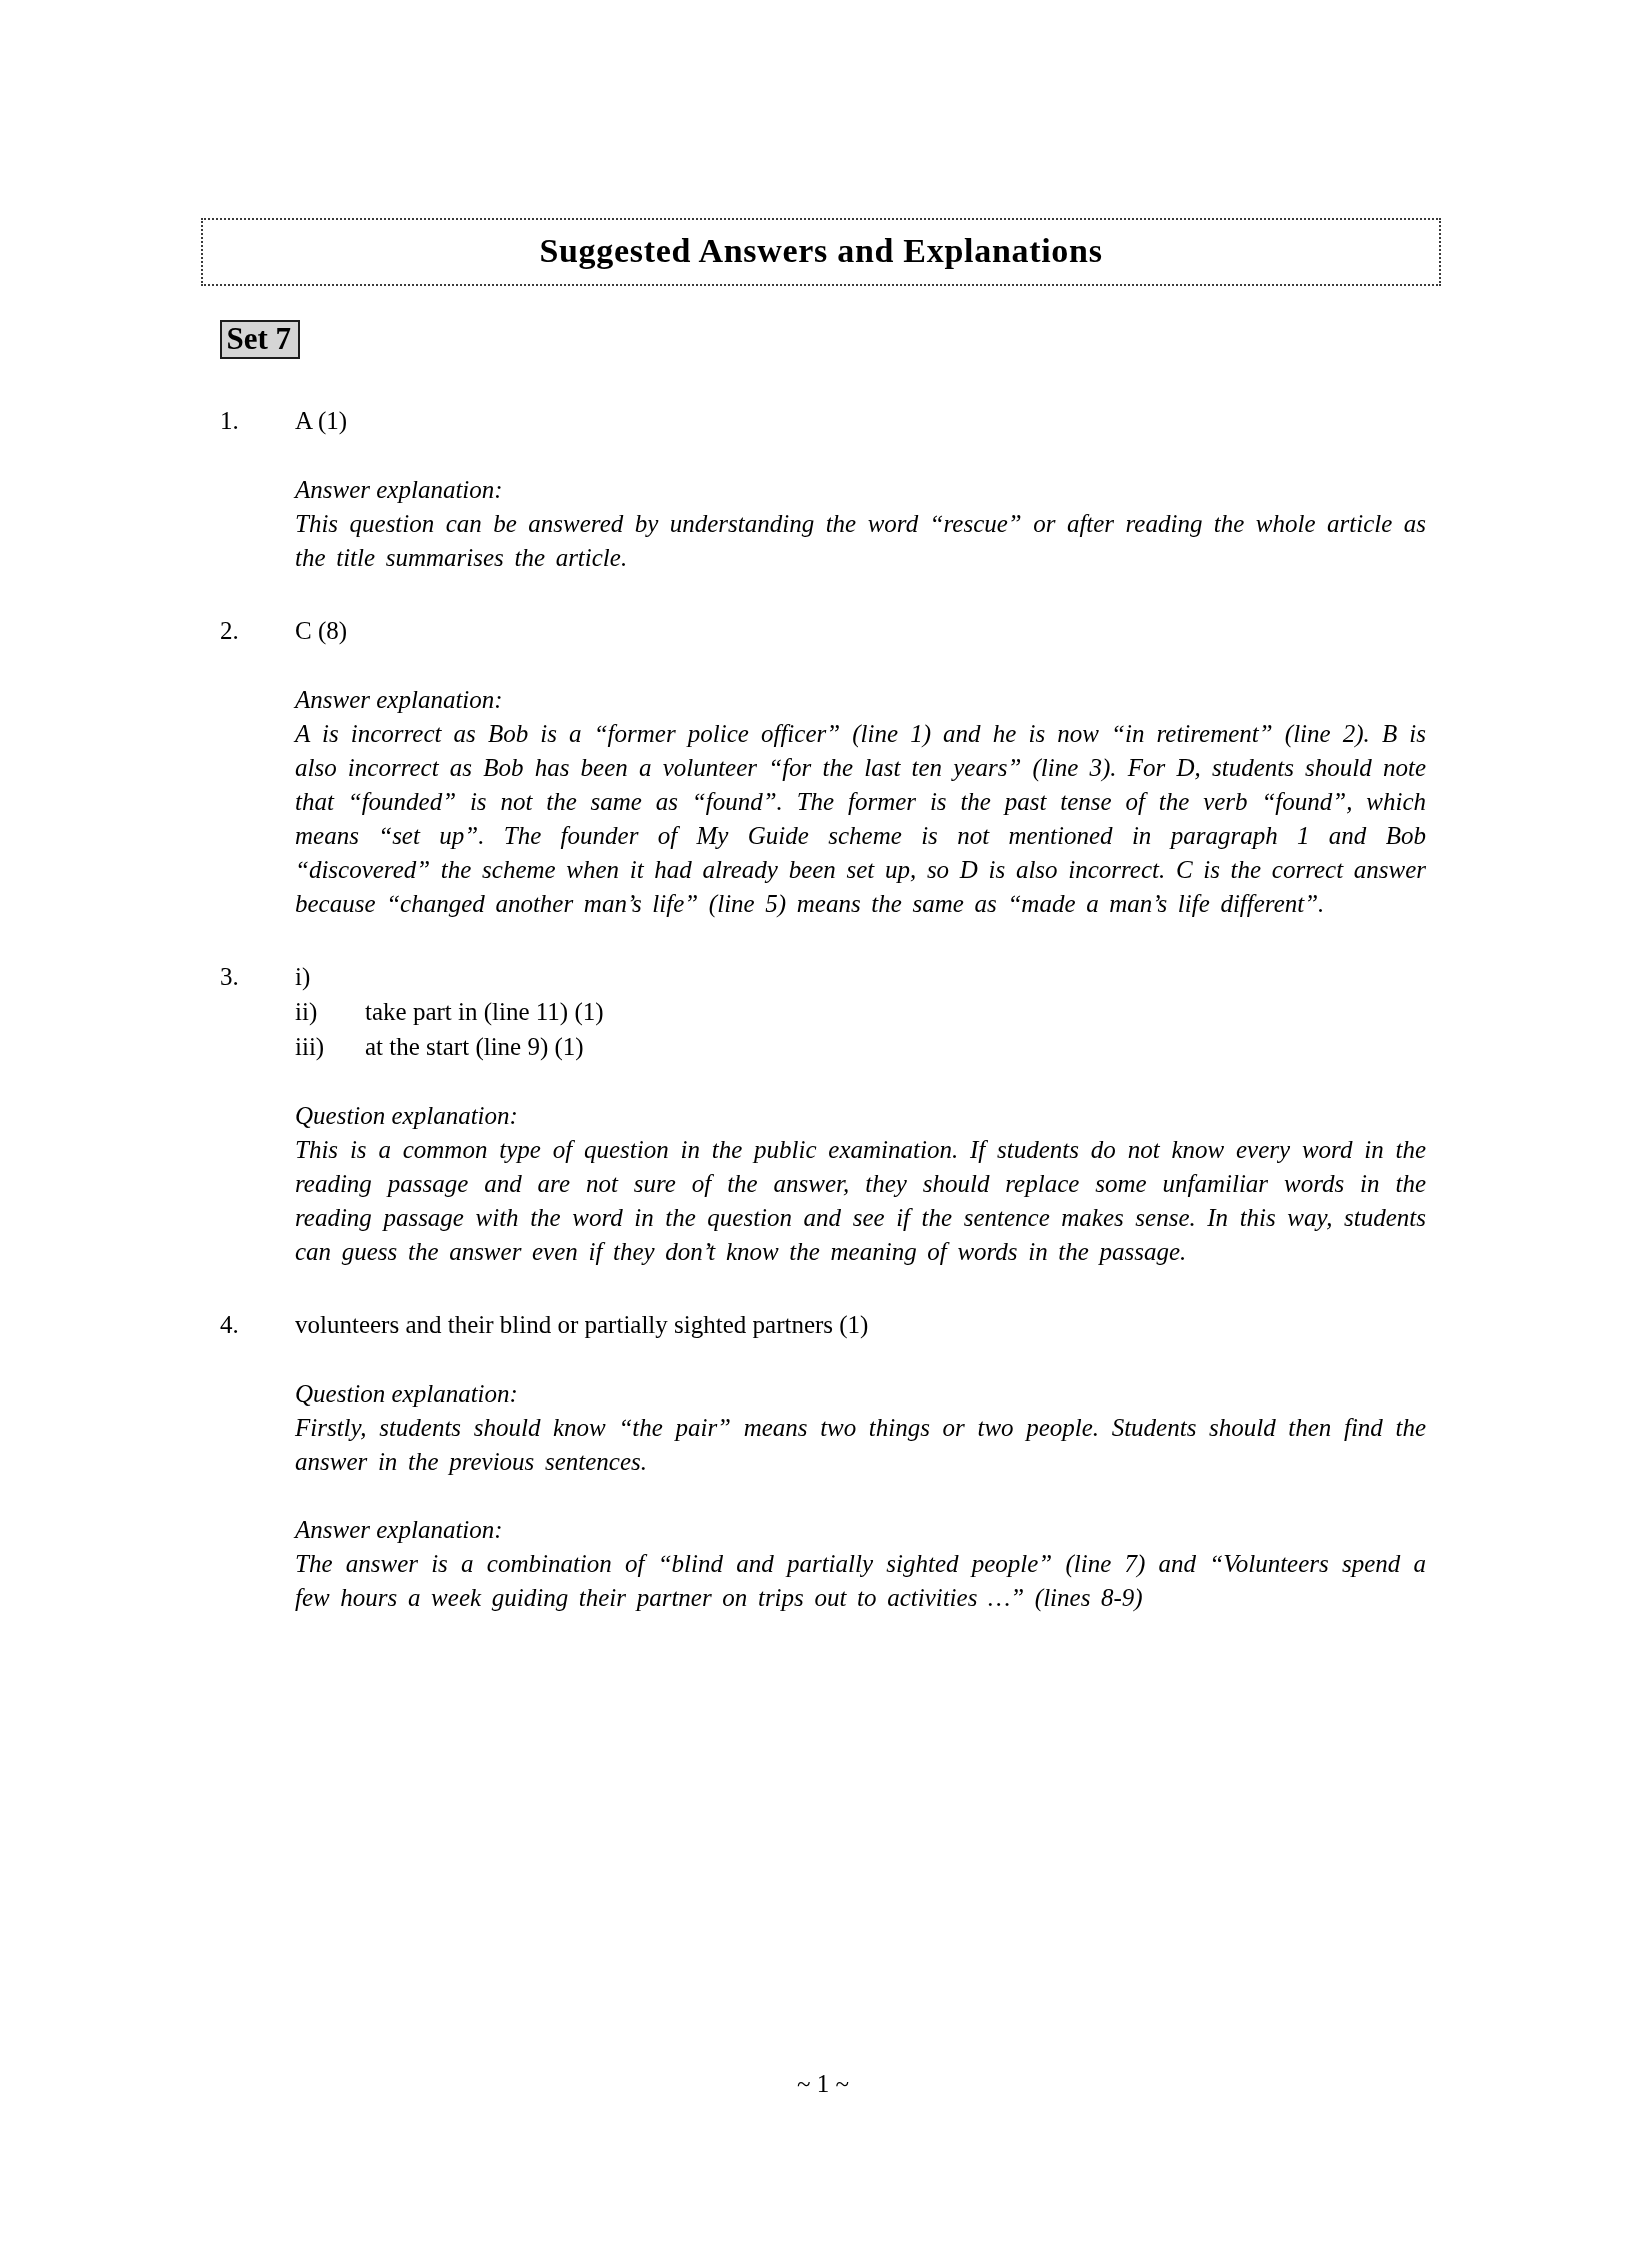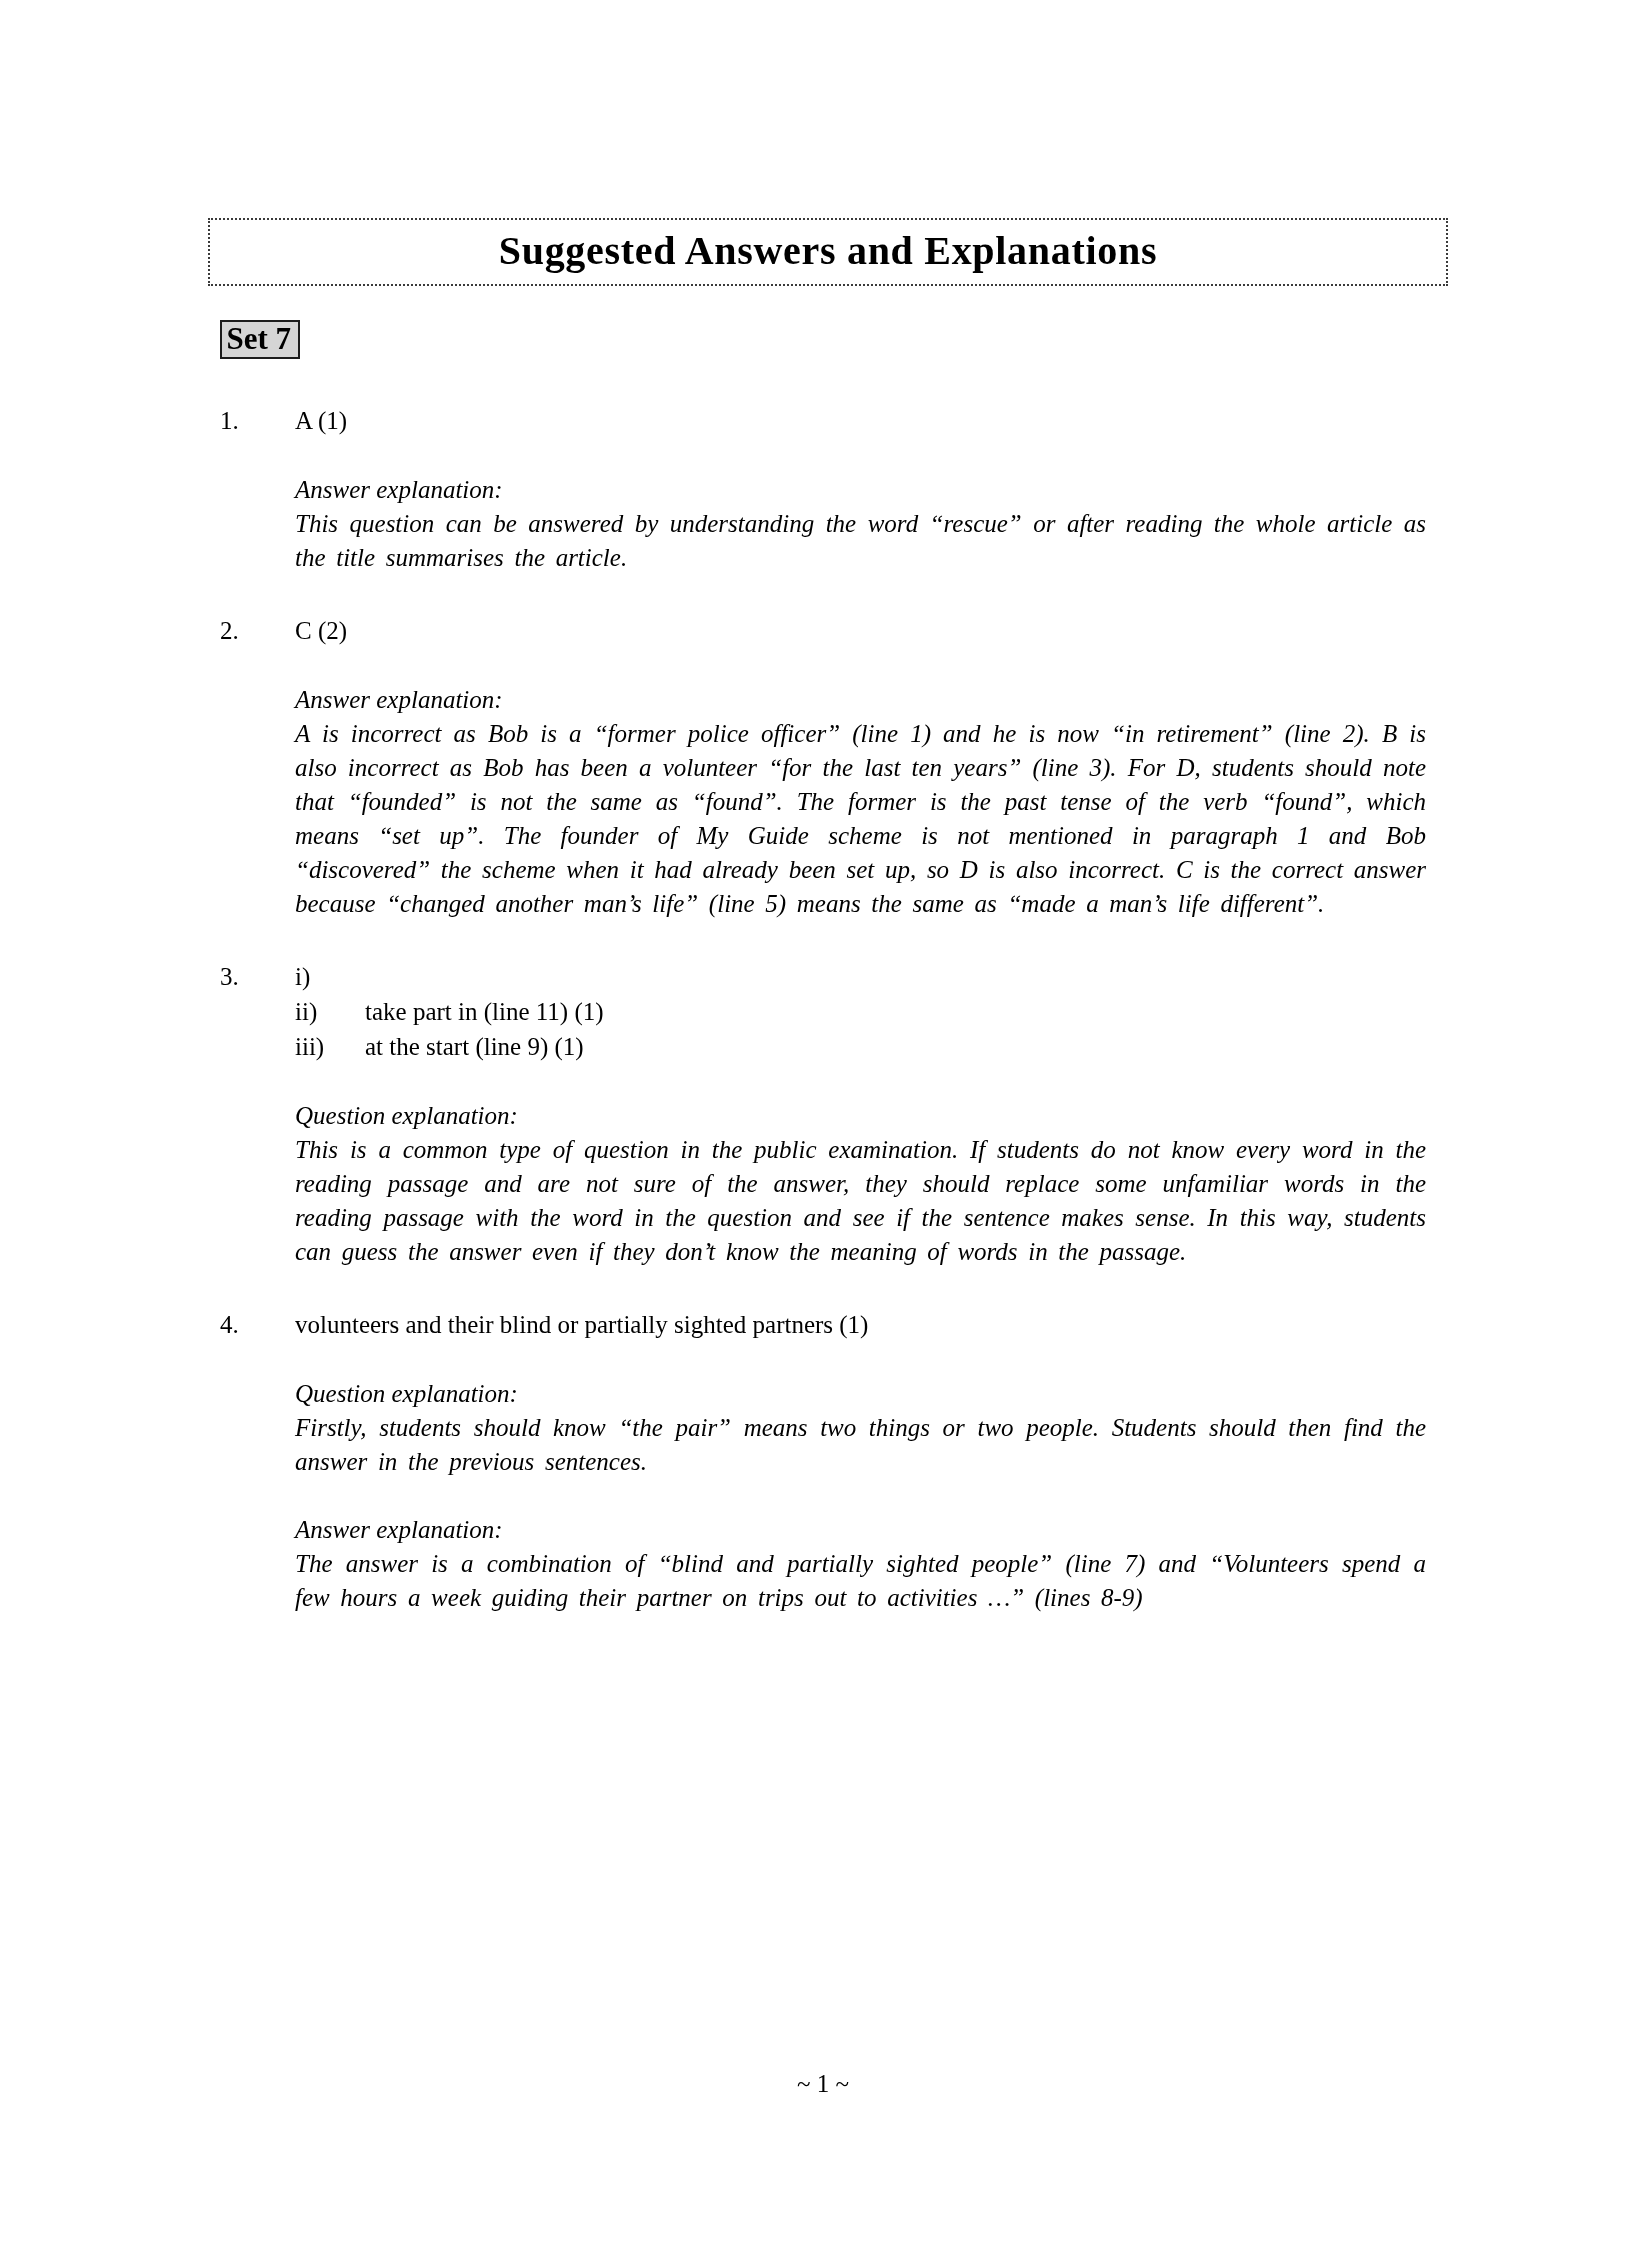--- a/index.html
+++ b/index.html
@@ -8,27 +8,27 @@
     width: 1646px;
     height: 2250px;
     background: #ffffff;
     color: #000000;
     font-family: "Liberation Serif", "DejaVu Serif", serif;
     overflow: hidden;
   }
   .title-box {
     box-sizing: border-box;
     position: absolute;
-    left: 208px;
+    left: 201px;
     top: 218px;
     width: 1240px;
     border: 2.2px dotted #3a3a3a;
     text-align: center;
     font-weight: bold;
-    font-size: 40px;
+    font-size: 34px;
     line-height: 54px;
     padding: 3.7px 0 6.6px 0;
     letter-spacing: 0.7px;
   }
   .content {
     position: absolute;
     left: 220px;
     top: 320px;
     width: 1206px;
   }
@@ -97,21 +97,21 @@
       <div class="exp">
         <div class="exp-head">Answer explanation:</div>
         <div class="exp-body">This question can be answered by understanding the word “rescue” or after reading the whole article as the title summarises the article.</div>
       </div>
     </div>
 
     
     <div class="question">
       <div class="answer-row">
         <span class="qnum">2.</span>
-        <span class="answer-text">C (2)</span>
+        <span class="answer-text">C (8)</span>
       </div>
       <div class="exp">
         <div class="exp-head">Answer explanation:</div>
         <div class="exp-body">A is incorrect as Bob is a “former police officer” (line 1) and he is now “in retirement” (line 2). B is also incorrect as Bob has been a volunteer “for the last ten years” (line 3). For D, students should note that “founded” is not the same as “found”. The former is the past tense of the verb “found”, which means “set up”. The founder of My Guide scheme is not mentioned in paragraph 1 and Bob “discovered” the scheme when it had already been set up, so D is also incorrect. C is the correct answer because “changed another man’s life” (line 5) means the same as “made a man’s life different”.</div>
       </div>
     </div>
 
     
     <div class="question">
       <div class="answer-row">

